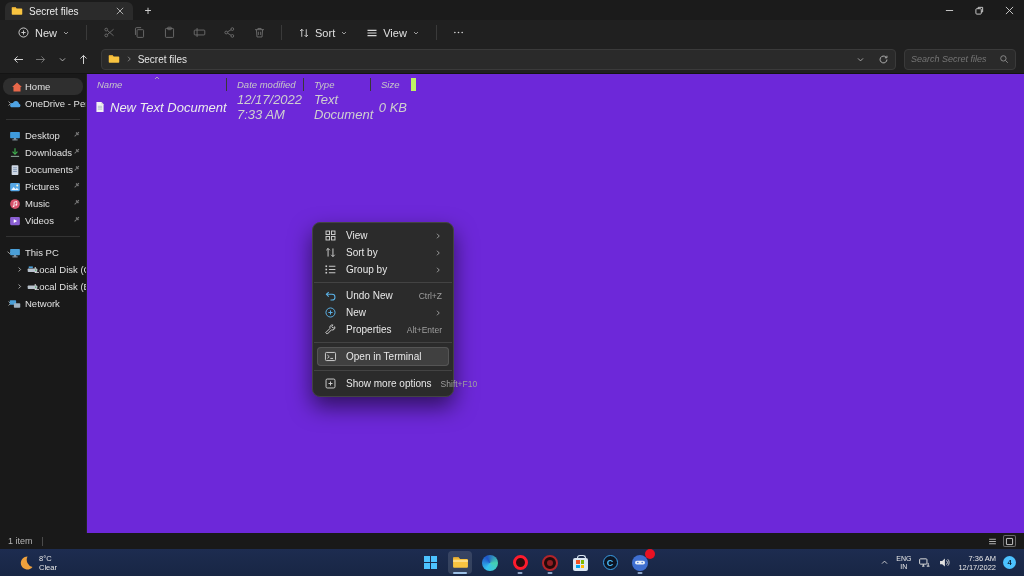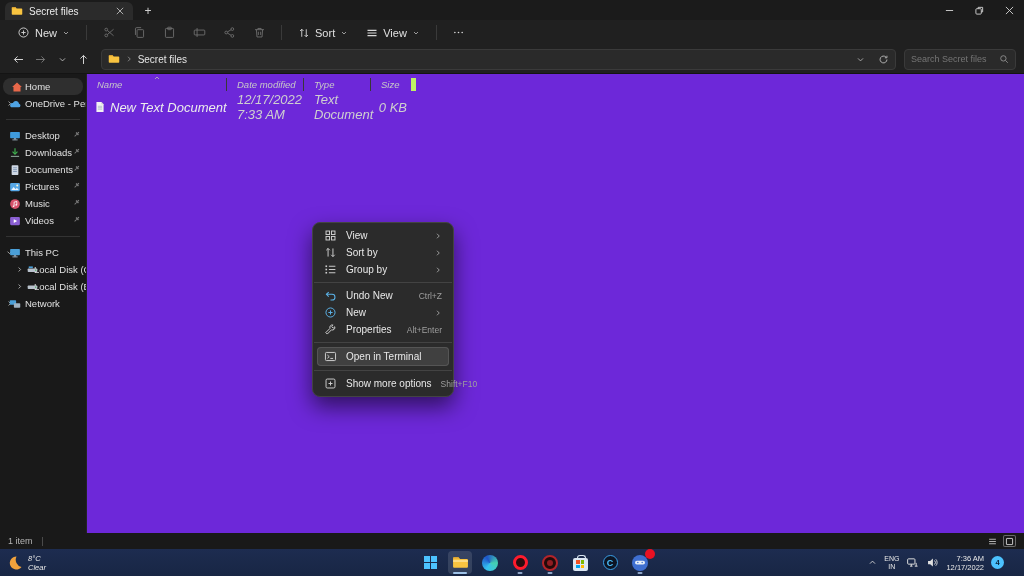--- a/index.html
+++ b/index.html
@@ -31,21 +31,21 @@
   #addrrow { position:absolute; left:0; top:45px; width:1024px; height:29px; background:#202020;
     border-bottom:1px solid #141414; display:flex; align-items:center; padding:0 8px; }
   .navbtn { width:22px; height:20px; display:flex; align-items:center; justify-content:center; color:#d8d8d8; border-radius:4px; }
   .navbtn.dim { color:#6d6d6d; }
   #addressbar { margin-left:6px; width:808px; height:21px; background:#2a2a2a; border:1px solid #3a3a3a;
     border-radius:4px; display:flex; align-items:center; padding:0 6px; gap:5px; }
   .crumb-txt { font-size:10px; color:#e4e4e4; flex:1; }
   #searchbox { margin-left:8px; width:112px; height:21px; background:#2a2a2a; border:1px solid #3a3a3a;
     border-radius:4px; display:flex; align-items:center; padding:0 6px; }
   #searchbox input { flex:1; min-width:0; background:transparent; border:none; outline:none; color:#9a9a9a;
-    font-size:9px; font-family:"Liberation Sans", sans-serif; }
+    font-size:9px; font-family:"Liberation Sans", sans-serif;font-style:italic; }
 
   
   #sidebar { position:absolute; left:0; top:74px; width:86px; height:459px; background:#191919; padding-top:4px; }
   .side-item { position:relative; height:17px; display:flex; align-items:center; padding-left:25px;
     font-size:9.5px; color:#e0e0e0; white-space:nowrap; }
   .side-item.sel { background:#2f2f2f; border-radius:8px; margin:0 3px; padding-left:22px; }
   .s-chev { position:absolute; left:6px; top:5px; color:#b8b8b8; }
   .side-item.indent { padding-left:34px; }
   .side-item.indent .s-chev { left:16px; }
   .sicon { position:absolute; left:9px; width:12px; height:12px; }
@@ -83,30 +83,30 @@
   #statusbar { position:absolute; left:0; top:533px; width:1024px; height:16px; background:#191919;
     display:flex; align-items:center; padding:0 8px; font-size:9px; color:#b5b5b5; }
   .st-div { width:1px; height:9px; background:#4a4a4a; margin-left:9px; }
   .viewtoggles { margin-left:auto; display:flex; gap:4px; }
   .vt { width:13px; height:12px; display:flex; align-items:center; justify-content:center; border-radius:2px; }
   .vt.on { box-shadow:inset 0 0 0 1px #6a6a6a; }
 
   
   #taskbar { position:absolute; left:0; top:549px; width:1024px; height:27px;
     background:linear-gradient(#1d2c50,#182644); display:flex; align-items:center; }
-  #weather { display:flex; align-items:center; gap:5px; padding-left:7px;font-style:italic; }
+  #weather { display:flex; align-items:center; gap:5px; padding-left:18px; }
   .wtxt { font-size:7.5px; line-height:9px; color:#e8e8e8; }
   #centericons { position:absolute; left:418px; top:0; height:27px; display:flex; align-items:center; gap:6px; }
   .tb-cell { position:relative; width:24px; height:23px; display:flex; align-items:center; justify-content:center; border-radius:4px; }
   .tb-cell.active { background:rgba(255,255,255,.12); }
   .runline { position:absolute; bottom:0px; left:50%; transform:translateX(-50%); height:2px; border-radius:2px; background:#8fa6c8; width:5px; }
   .runline.wide { width:14px; background:#9fc3e8; }
   .badge { position:absolute; top:-2px; right:-3px; min-width:10px; height:10px; border-radius:5px; background:#e81123;
     color:#fff; font-size:6px; display:flex; align-items:center; justify-content:center; padding:0 2px; }
-  #tray { position:absolute; right:12px; top:0; height:27px; display:flex; align-items:center; gap:7px; padding-right:8px; }
+  #tray { position:absolute; right:0; top:0; height:27px; display:flex; align-items:center; gap:7px; padding-right:8px; }
   .lang { font-size:7px; line-height:8px; color:#e8e8e8; text-align:center; }
   .clock { font-size:7.5px; line-height:9px; color:#e8e8e8; text-align:right; }
   .notifbadge { width:13px; height:13px; border-radius:50%; background:#4cc2ff; color:#0b2239; font-size:7.5px;
     font-weight:bold; display:flex; align-items:center; justify-content:center; }
 
   .start-grid { width:13px; height:13px; display:grid; grid-template-columns:6px 6px; grid-template-rows:6px 6px; gap:1px; }
   .start-grid span { background:#4cc2ff; }
   .edge-circle { width:16px; height:16px; border-radius:50%;
     background:conic-gradient(from 210deg, #35c1f1, #1e55c9, #45d0b0, #35c1f1); }
   .opera-circle { width:15px; height:15px; border-radius:50%; border:3px solid #ff1b2d; background:#2a0d10; }

